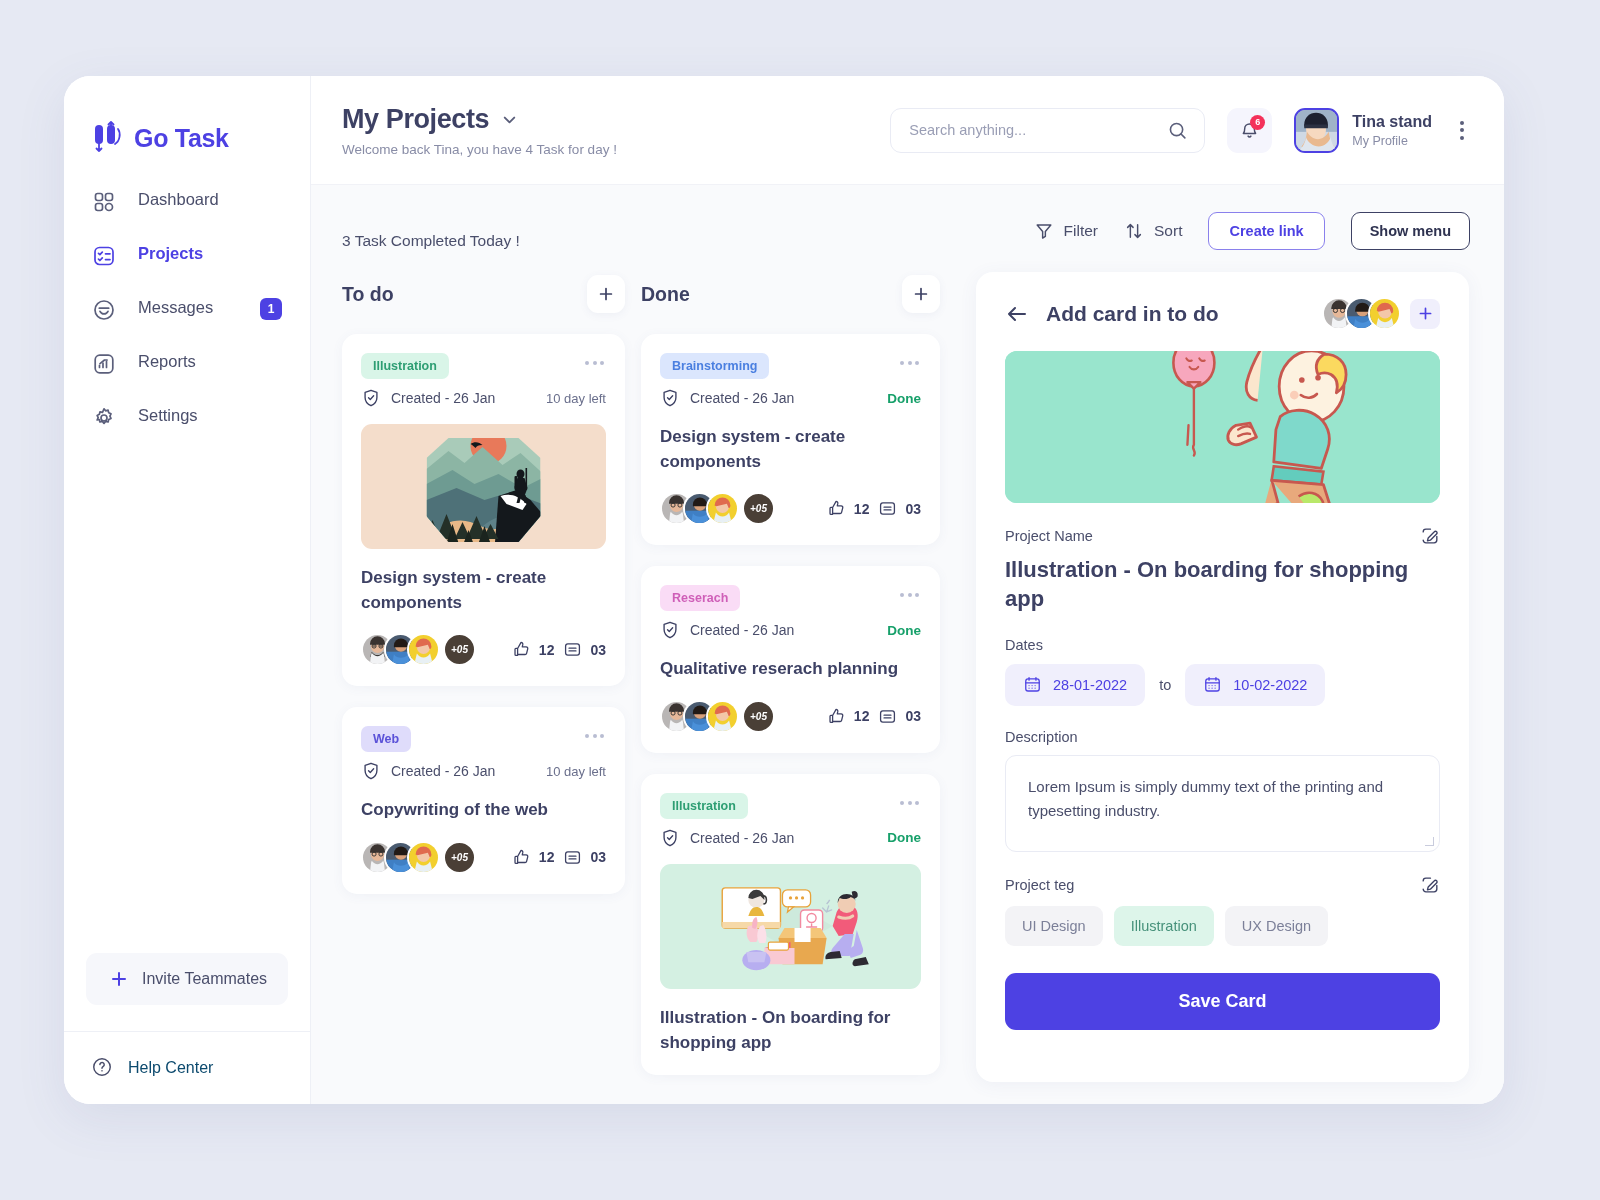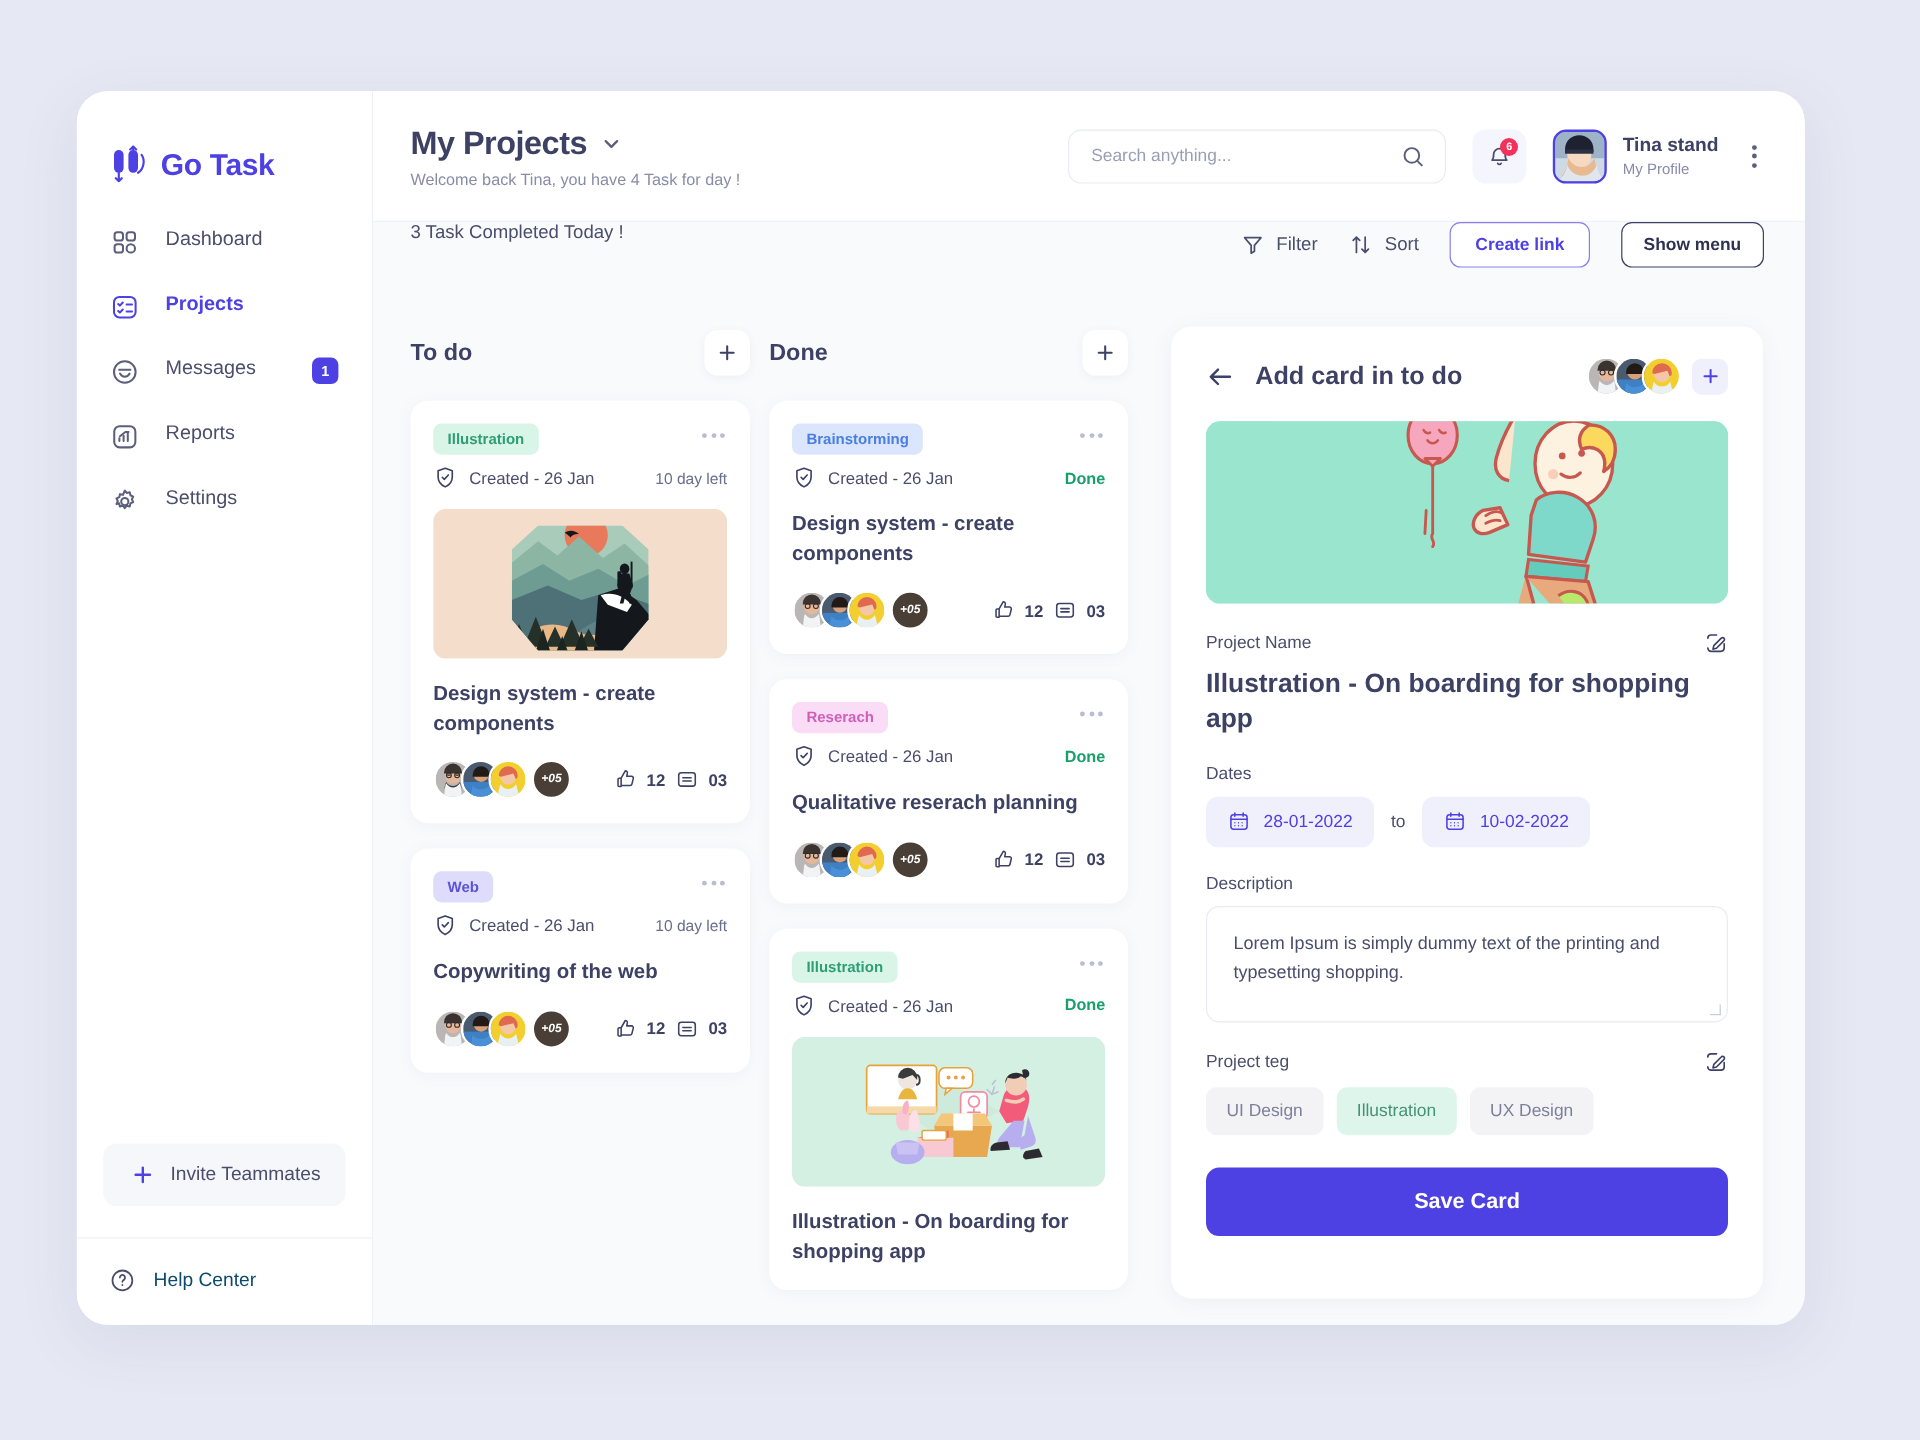--- a/index.html
+++ b/index.html
@@ -119,21 +119,21 @@
     border: 2px solid #4d41e3; overflow: hidden; flex: none;
     position: relative; background: #b6c3d4;
   }
   .pname { font-size: 16px; font-weight: bold; color: #3d4164; }
   .prole { font-size: 12.5px; color: #888ca6; margin-top: 3px; }
   .kebab-v { display: flex; flex-direction: column; gap: 3.5px; cursor: pointer; padding: 6px; }
   .kebab-v i { width: 4px; height: 4px; border-radius: 50%; background: #5b5f7b; display: block; }
 
   .toolbar {
     height: 66px; flex: none;
-    display: flex; align-items: flex-start;
+    display: flex; align-items: flex-end;
     padding: 0 34px 0 31px;
     background: #f9fafc;
     border-top: 1px solid #f1f2f7;
   }
   .toolbar-note { font-size: 15.5px; color: #4a4e6b; }
   .tb-right { margin-left: auto; display: flex; align-items: center; gap: 26px; }
   .tb-link { display: flex; align-items: center; gap: 10px; cursor: pointer; }
   .tb-link span { font-size: 15.5px; color: #4a4e6b; }
   .btn-outline-primary {
     height: 38px; padding: 0 20px; border-radius: 9px;
@@ -1000,21 +1000,21 @@
                 </svg>
               </span>
               <span class="date-txt">10-02-2022</span>
             </div>
           </div>
 
           <div class="field-label-row">
             <span class="field-label">Description</span>
           </div>
           <div class="desc-box">
-            <p>Lorem Ipsum is simply dummy text of the printing and typesetting shopping.</p>
+            <p>Lorem Ipsum is simply dummy text of the printing and typesetting industry.</p>
             <span class="resize-grip"></span>
           </div>
 
           <div class="field-label-row">
             <span class="field-label">Project teg</span>
             <span class="edit-ico">
               <svg viewBox="0 0 22 22" width="20" height="20" fill="none" stroke="currentColor" stroke-width="1.5" stroke-linecap="round" stroke-linejoin="round">
                 <path d="M3.5 6.5a3 3 0 013-3h5M18.5 11.5v4a3 3 0 01-3 3h-9a3 3 0 01-3-3"></path>
                 <path d="M9 13.2l6.8-6.8a1.7 1.7 0 112.4 2.4L11.4 15.6l-3.2.8z"></path>
               </svg>

